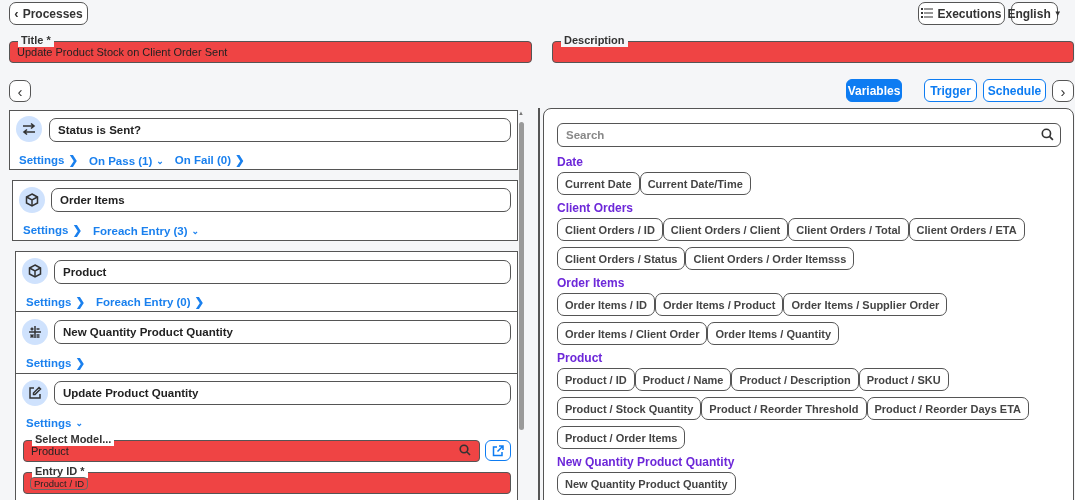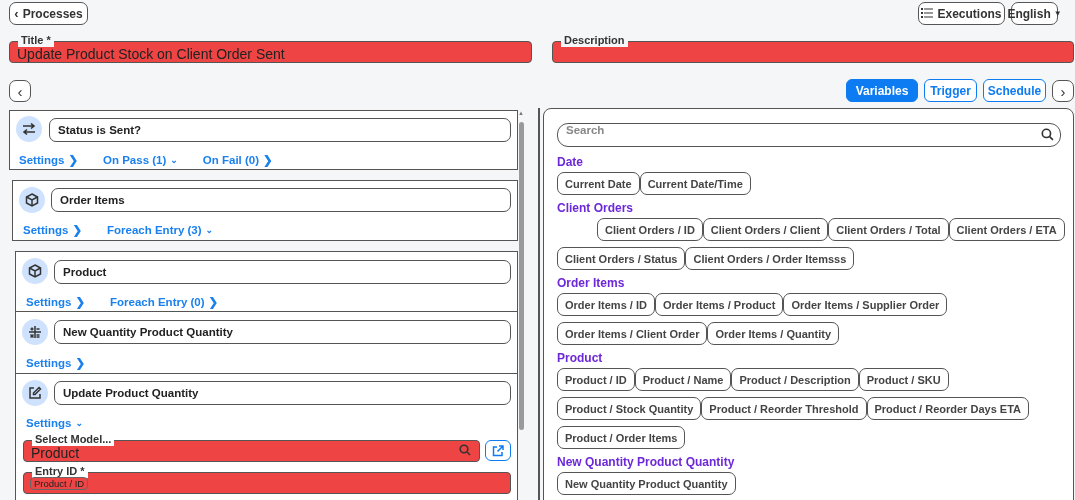--- a/index.html
+++ b/index.html
@@ -2,32 +2,32 @@
 <html><head>
   <meta charset="utf-8">
   <style>
     * { box-sizing: border-box; margin: 0; padding: 0; }
     html, body { width: 1075px; height: 500px; overflow: hidden; }
     body { background: #f5f6f8; font-family: "Liberation Sans", sans-serif; color: #212529; font-size: 12px; position: relative; }
     .btn-outline { position: absolute; border: 1.5px solid #555; border-radius: 7px; background: #fff; font-weight: bold; font-size: 12px; color: #333; display: flex; align-items: center; justify-content: center; cursor: pointer; }
     .fieldset { position: absolute; border: 1.5px solid #555; border-radius: 4px; background: #ef4444; }
     .fieldset .legend { position: absolute; top: -8px; left: 8px; background: #f5f6f8; padding: 0 3px; font-size: 11px; font-weight: bold; color: #333; line-height: 13px; }
     .fieldset .legend.white { background: #fff; }
-    .fieldset .value { position: absolute; left: 7px; top: 4px; font-size: 14px; color: #222; }
+    .fieldset .value { position: absolute; left: 7px; top: 4px; font-size: 11px; color: #222; }
     .btn-blue { position: absolute; border: 1.5px solid #0d7cf2; border-radius: 6px; color: #0d7cf2; background: #fff; font-weight: bold; font-size: 12px; display: flex; align-items: center; justify-content: center; }
     .btn-blue.active { background: #0d7cf2; color: #fff; }
     .block { position: absolute; border: 1.5px solid #555; background: #fff; }
     .icon-circle { position: absolute; width: 26px; height: 26px; border-radius: 50%; background: #cfe2fd; display: flex; align-items: center; justify-content: center; }
     .step-input { position: absolute; height: 24px; border: 1.5px solid #555; border-radius: 7px; background: #fff; font-weight: bold; font-size: 11.5px; padding-left: 8px; display: flex; align-items: center; color: #222; }
-    .links { position: absolute; display: flex; gap: 25px; font-size: 11.5px; font-weight: bold; color: #1a80ee; }
+    .links { position: absolute; display: flex; gap: 11px; font-size: 11.5px; font-weight: bold; color: #1a80ee; align-items: flex-end; }
     .links span.lk { display: flex; align-items: center; gap: 4px; cursor: pointer; }
     .scrollbar { position: absolute; left: 518px; top: 110px; width: 8px; height: 390px; }
     .scroll-thumb { position: absolute; left: 1px; top: 12px; width: 5px; height: 308px; background: #9a9a9a; border-radius: 3px; }
     .right-panel { position: absolute; left: 543px; top: 108px; width: 531px; height: 400px; border: 1.5px solid #555; border-radius: 8px; background: #fff; }
-    .search-box { position: absolute; left: 13px; top: 14px; width: 504px; height: 24px; border: 1.5px solid #555; border-radius: 11px; font-size: 11.5px; color: #888; font-weight: bold; padding-left: 8px; display: flex; }
+    .search-box { position: absolute; left: 13px; top: 14px; width: 504px; height: 24px; border: 1.5px solid #555; border-radius: 6px; font-size: 11.5px; color: #888; font-weight: bold; padding-left: 8px; display: flex; align-items: center; }
     .section-title { position: absolute; left: 13px; font-weight: bold; font-size: 12px; color: #6d28d9; }
     .chip-row { position: absolute; left: 13px; display: flex; }
     .chip { border: 1.5px solid #555; border-radius: 7px; background: #fff; font-weight: bold; font-size: 11px; color: #444; height: 23px; padding: 0 7px; display: flex; align-items: center; white-space: nowrap; cursor: pointer; }
     .divider { position: absolute; left: 538px; top: 108px; width: 2px; height: 392px; background: #555; }
     .small-chip { position: absolute; border: 1px solid #666; border-radius: 4px; font-size: 9.5px; padding: 0 3px; height: 13px; display: flex; align-items: center; color: #222; }
   </style>
 </head>
 <body>
 
 <div class="btn-outline" style="left:9px;top:2px;width:79px;height:23px;">
@@ -60,21 +60,21 @@
   <span class="legend">Title *</span>
   <span class="value">Update Product Stock on Client Order Sent</span>
 </div>
 <div class="fieldset" style="left:552px;top:41px;width:522px;height:22px;">
   <span class="legend">Description</span>
 </div>
 
 <div class="btn-outline" style="left:9px;top:80px;width:22px;height:22px;">
   <span style="font-size:15px;font-weight:normal;">‹</span>
 </div>
-<div class="btn-blue active" style="left:846px;top:79px;width:72px;height:23px;">
+<div class="btn-blue active" style="left:846px;top:79px;width:56px;height:23px;">
   <span>Variables</span>
 </div>
 <div class="btn-blue" style="left:924px;top:79px;width:53px;height:23px;">
   <span>Trigger</span>
 </div>
 <div class="btn-blue" style="left:983px;top:79px;width:63px;height:23px;">
   <span>Schedule</span>
 </div>
 <div class="btn-outline" style="left:1052px;top:80px;width:22px;height:22px;">
   <span style="font-size:15px;font-weight:normal;">›</span>
@@ -221,21 +221,21 @@
     </span>
   </div>
 
   <div class="section-title" style="top:46px;">Date</div>
   <div class="chip-row" style="top:63px;">
     <div class="chip">Current Date</div>
     <div class="chip">Current Date/Time</div>
   </div>
 
   <div class="section-title" style="top:92px;">Client Orders</div>
-  <div class="chip-row" style="top:109px;margin-left:40px;">
+  <div class="chip-row" style="top:109px;">
     <div class="chip">Client Orders / ID</div>
     <div class="chip">Client Orders / Client</div>
     <div class="chip">Client Orders / Total</div>
     <div class="chip">Client Orders / ETA</div>
   </div>
   <div class="chip-row" style="top:138px;">
     <div class="chip">Client Orders / Status</div>
     <div class="chip">Client Orders / Order Itemsss</div>
   </div>
 

